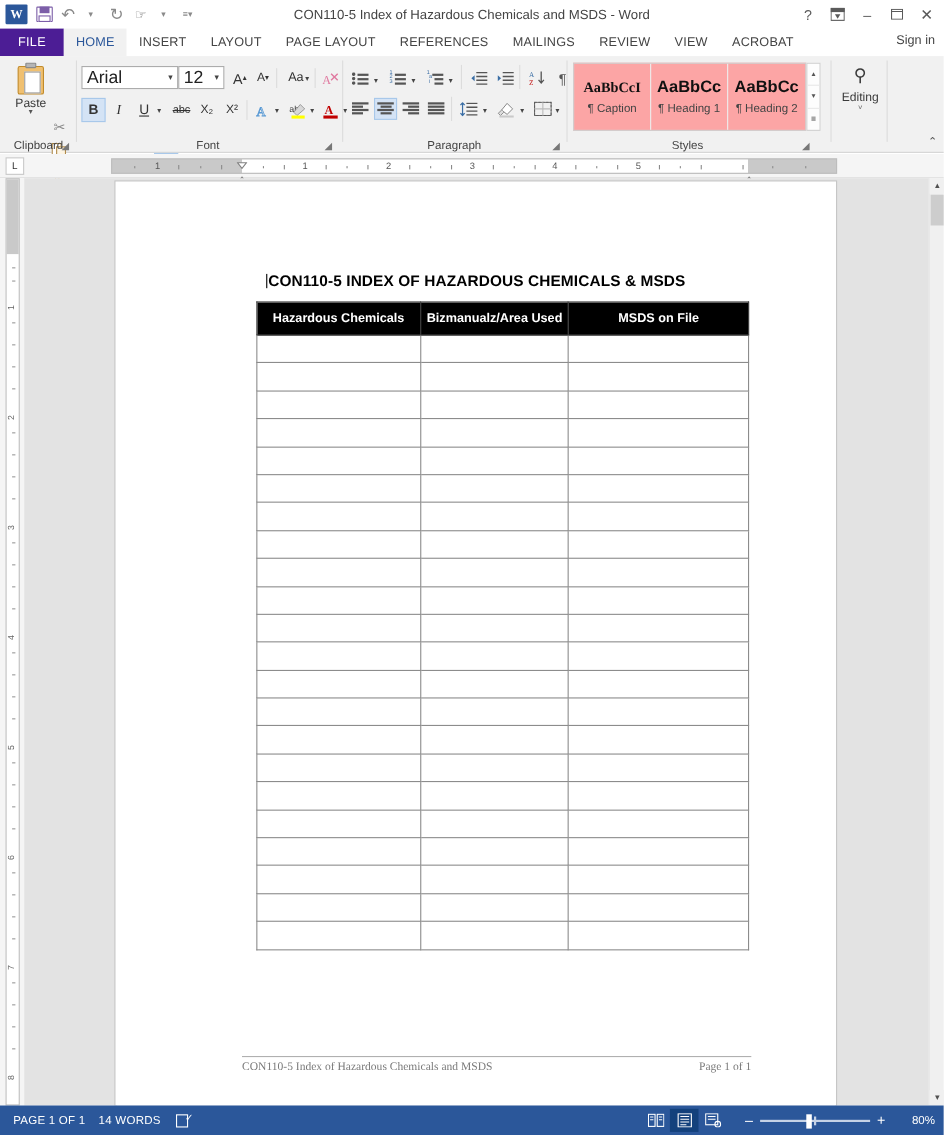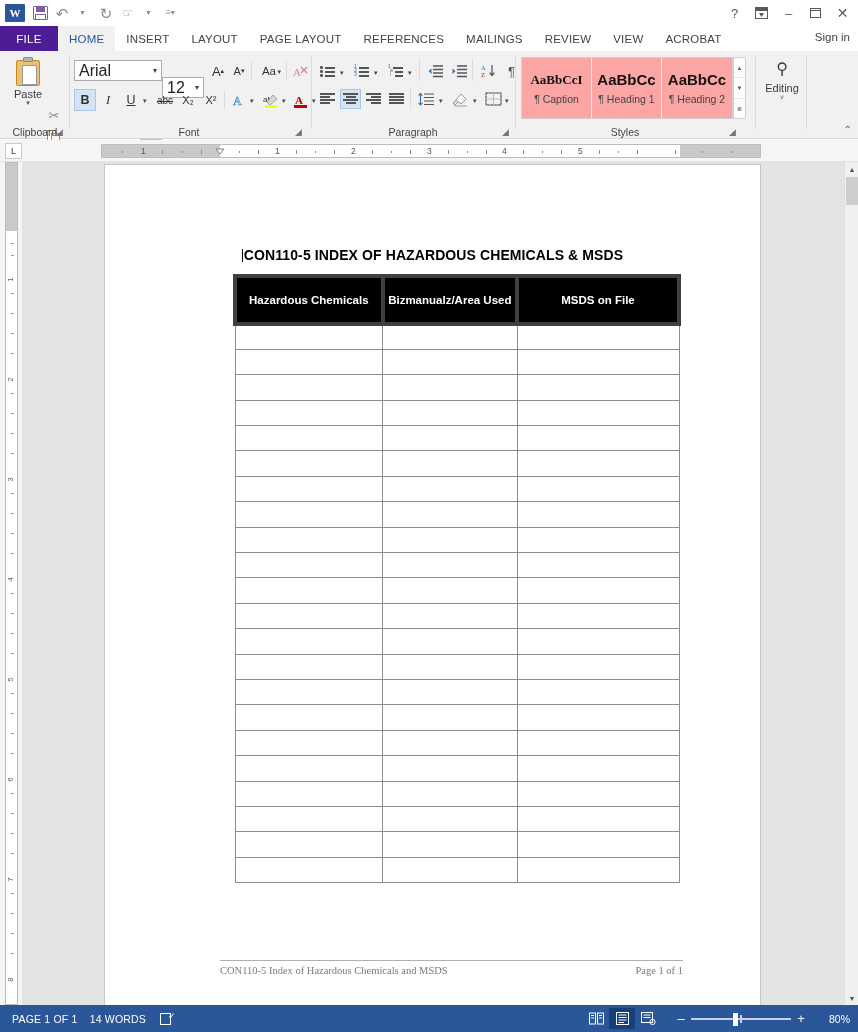--- a/index.html
+++ b/index.html
@@ -208,21 +208,21 @@
     position: absolute; left: 0; top: 82px; width: 100%; text-align: center;
     font-size: 14px; font-weight: bold; color: #000; letter-spacing: .1px;
   }
   .caret { display:inline-block; width:1px; height:13px; background:#000; vertical-align:-2px; margin-right:1px;}
   .tbl {
     position: absolute; left: 128px; top: 109px; width: 448px;
     border-collapse: collapse;
   }
   .tbl th {
     background: #000000; color: #ffffff; font-size: 11.5px; font-weight: bold;
-    height: 48px; border: 4px solid #404040;
+    height: 30px; border: 1px solid #404040;
   }
   .tbl td { height: 25.4px; border: 1px solid #8c8c8c; }
   .tbl td.c1 { width: 149px; }
   .tbl td.c2 { width: 135px; }
   .tbl td.c3 { width: 164px; }
   .ftr-line {
     position: absolute; left: 115px; top: 795px; width: 463px;
     display: flex; justify-content: space-between;
     font-family: "Liberation Serif", serif; font-size: 10.5px; color: #7a7a7a;
     border-top: 1px solid #b0b0b0; padding-top: 4px;
@@ -294,20 +294,21 @@
       <div class="qat-btn">
           <span class="touch-ico">☞</span>
         </div>
       <div class="qat-btn">
           <span class="qat-sep-dd">▾</span>
         </div>
       <div class="qat-btn">
           <span class="qat-sep-dd">≡▾</span>
         </div>
     </div>
+    <div class="title-text">CON110-5 Index of Hazardous Chemicals and MSDS - Word</div>
     <div class="win-btns">
       <div class="win-btn">?</div>
       <div class="win-btn ribbon-opt">
         <svg width="13" height="12" viewBox="0 0 13 12">
             <rect x="0.5" y="0.5" width="12" height="11" fill="none" stroke="#5a5a5a"></rect>
             <rect x="0.5" y="0.5" width="12" height="3" fill="#5a5a5a" stroke="#5a5a5a"></rect>
             <path d="M6.5 10 L4 6 L9 6 Z" fill="#5a5a5a"></path>
           </svg>
       </div>
       <div class="win-btn">–</div>
@@ -362,21 +363,21 @@
       <div class="rgroup-label">Clipboard</div>
       <div class="dlg-launch" style="left:56px;">◢</div>
     </div>
     <div class="rgroup-sep" style="left:69px;"></div>
 
     <div class="rgroup" style="left:70px; width:238px;">
       <div class="inputbox" style="left:4px; top:9px; width:88px;">
         <span class="val">Arial</span>
         <span class="car">▾</span>
       </div>
-      <div class="inputbox" style="left:92px; top:26px; width:42px;">
+      <div class="inputbox" style="left:92px; top:9px; width:42px;">
         <span class="val">12</span>
         <span class="car">▾</span>
       </div>
       <div class="fbtn" style="left:137px; top:9px; font-size:13px;">A<sup style="font-size:7px;">▴</sup></div>
       <div class="fbtn" style="left:158px; top:9px; font-size:11px;">A<sup style="font-size:7px;">▾</sup></div>
       <div class="vsep" style="left:181px; top:11px; height:18px;"></div>
       <div class="fbtn" style="left:185px; top:9px; width:28px; font-size:11.5px;">
         <span>Aa</span>
           <span class="tinycar" style="right:2px; top:8px;">▾</span>
       </div>

